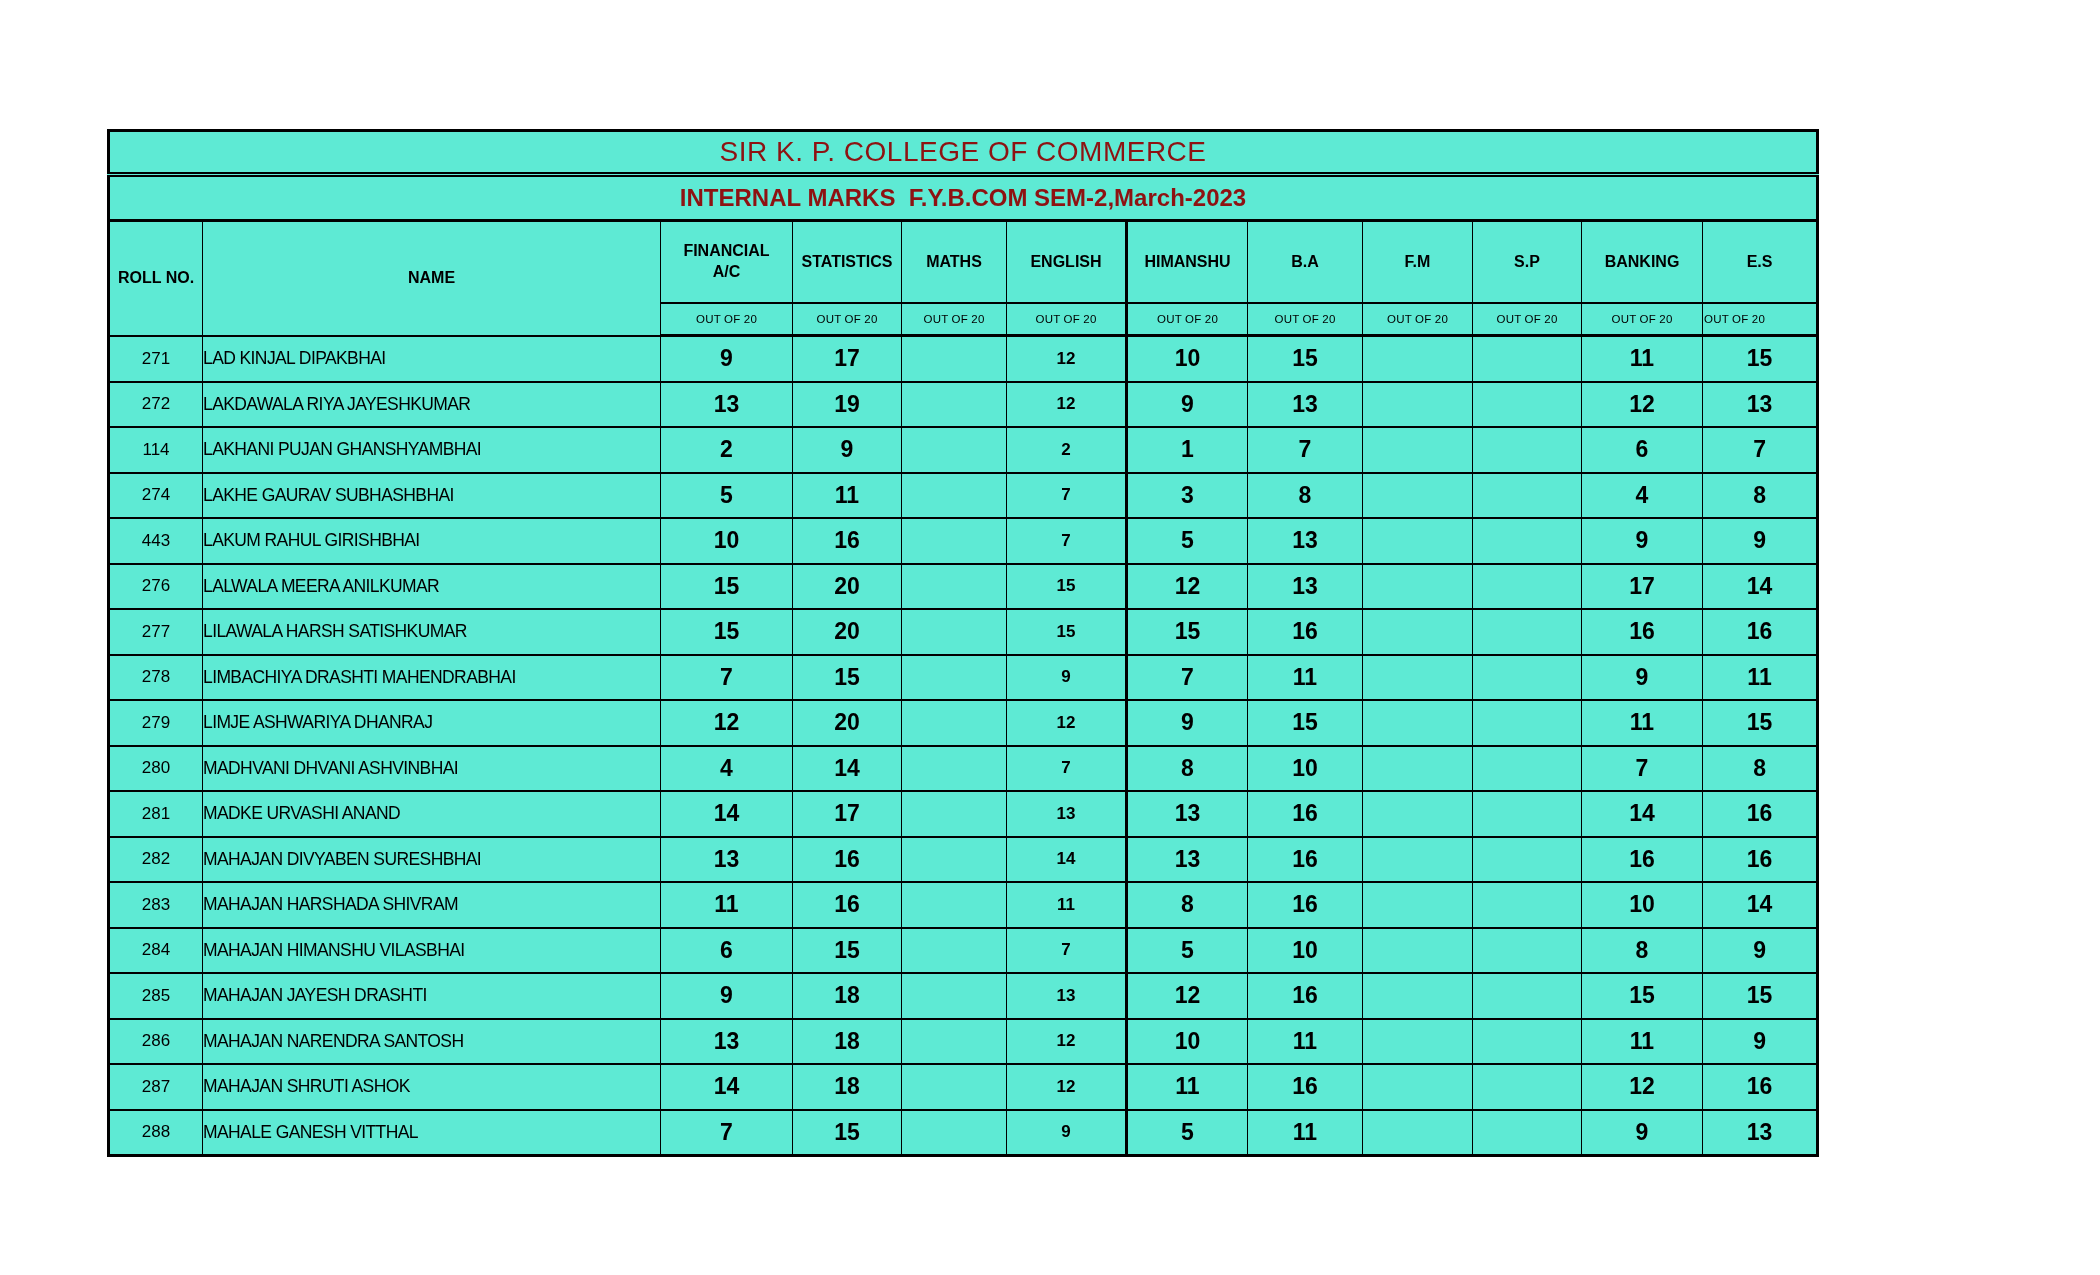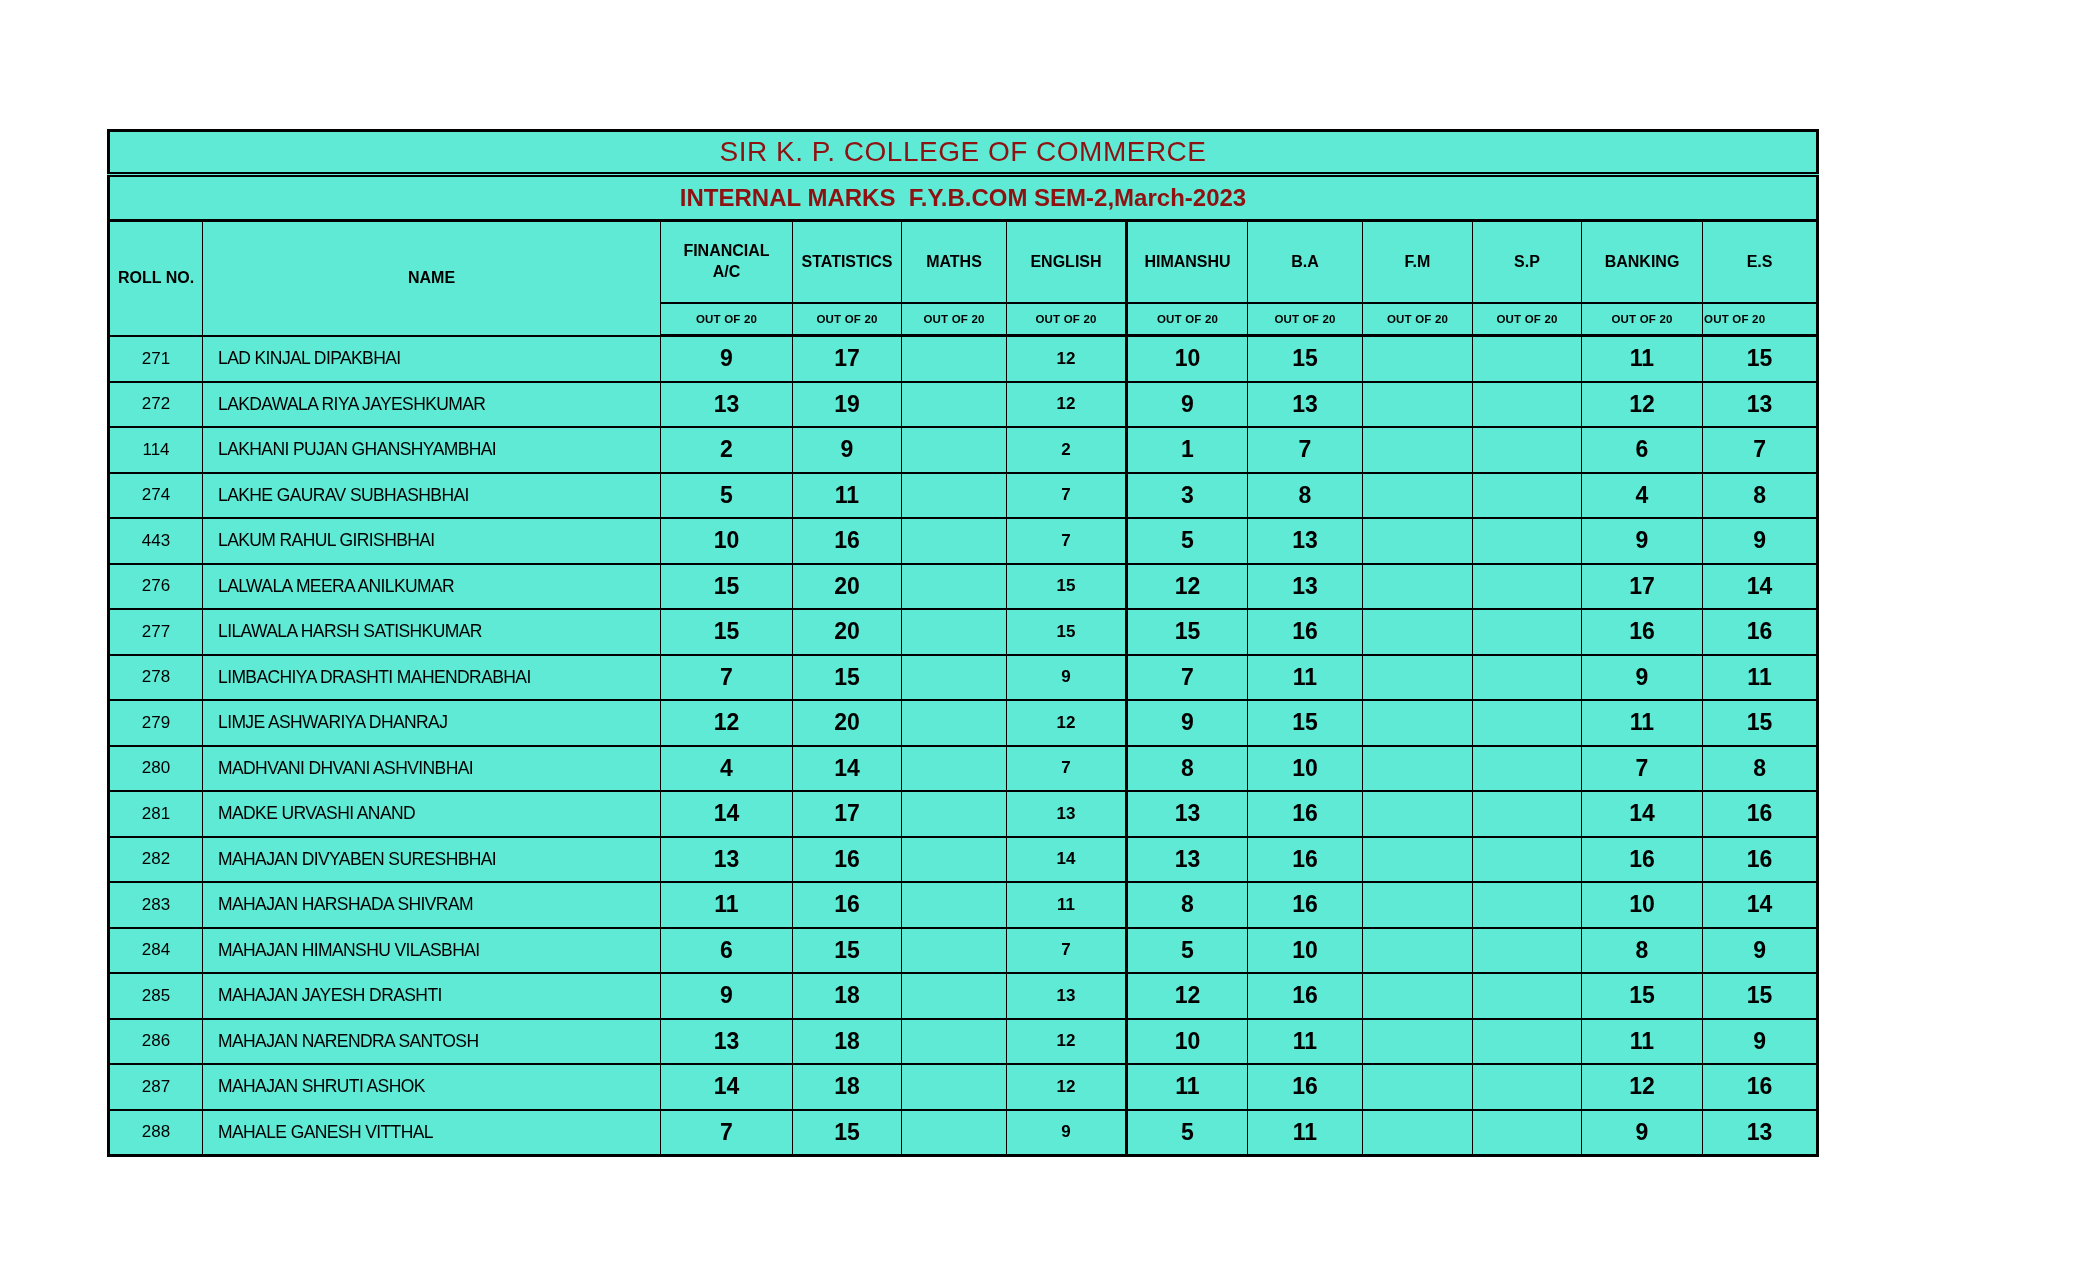--- a/index.html
+++ b/index.html
@@ -28,29 +28,29 @@
   .title-cell{
     font-size:28px;font-weight:normal;color:#8E1212;white-space:pre;letter-spacing:.5px;
   }
   .subtitle-cell{
     font-size:24px;font-weight:bold;color:#8E1212;white-space:pre;
   }
   .header-row th{
     height:80px;font-size:16px;font-weight:bold;white-space:pre-line;line-height:1.3;
   }
   .outof-row th{
-    height:30px;font-size:11.5px;font-weight:bold;border-bottom:3px solid #000;
+    height:30px;font-size:11.5px;font-weight:normal;border-bottom:3px solid #000;
     letter-spacing:.2px;
   }
   .outof-es{text-align:left;padding-left:1px;}
 
   tbody td{height:43.5px;}
   .cell-roll{font-size:17px;font-weight:normal;}
   .cell-name{
-    text-align:left;padding-left:15px;font-size:17.5px;letter-spacing:-0.6px;
+    text-align:left;padding-left:0;font-size:17.5px;letter-spacing:-0.6px;
     white-space:nowrap;
   }
   .big{font-size:23px;font-weight:bold;}
   td.cell-english{font-size:17px;font-weight:bold;}
 </style>
 </head>
 <body>
 
 <div class="sheet">
   <table class="marks">

